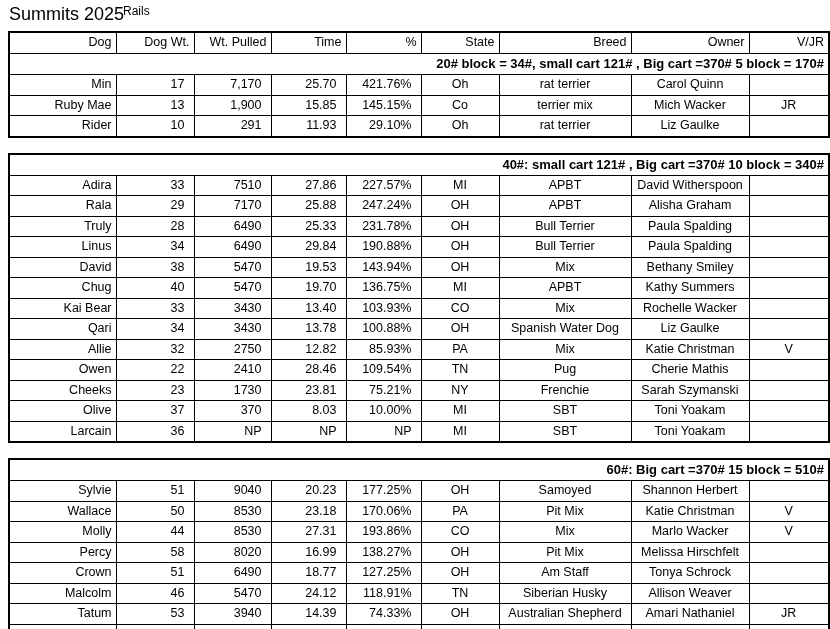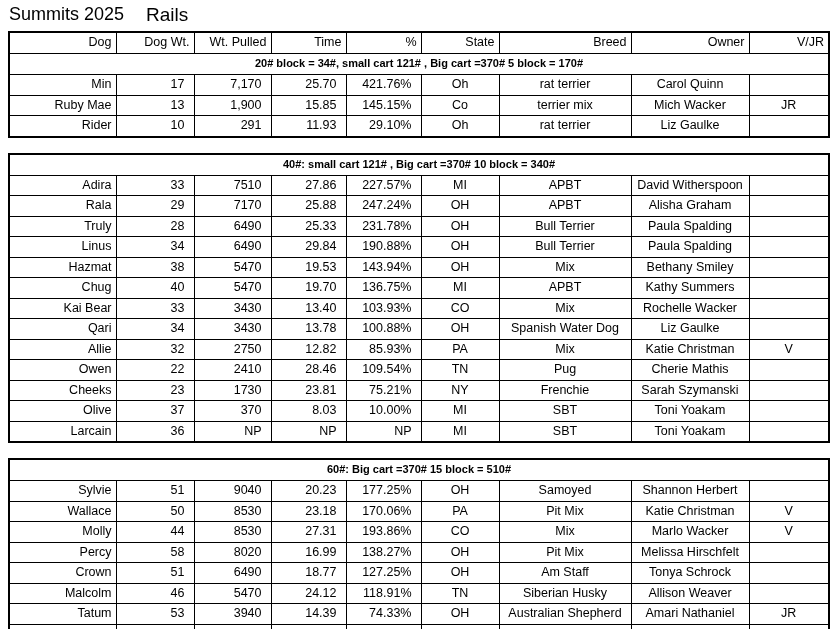--- a/index.html
+++ b/index.html
@@ -3,36 +3,36 @@
 <meta charset="utf-8">
 <style>
   html,body{margin:0;padding:0;}
   body{
     width:830px;height:629px;background:#ffffff;color:#000;
     font-family:"Liberation Sans", sans-serif;
     position:relative;overflow:hidden;
   }
   .titlebar{position:relative;height:31px;}
   .titlebar .title{position:absolute;left:9px;top:4px;font-size:18px;}
-  .titlebar .subtitle{position:absolute;left:146px;top:4px;font-size:19px;}
+  .titlebar .subtitle{position:absolute;left:123px;top:4px;font-size:12px;}
   .tables{position:absolute;left:8px;top:31px;}
   table{
     border-collapse:collapse;table-layout:fixed;width:820px;
     border:2px solid #000;margin:0 0 15px 0;
   }
   td,th{
     border:1px solid #000;
     font-size:12.5px;height:19.5px;line-height:19.5px;
     padding:0 4px;overflow:hidden;white-space:nowrap;
     font-weight:400;vertical-align:middle;
   }
   th{text-align:right;height:20px;}
   tr.section-row td{
-    font-weight:700;text-align:center;padding-left:4px;height:20px;
-    font-size:11px;
+    font-weight:700;text-align:right;padding-left:4px;height:20px;
+    font-size:13px;
   }
   td.c0{text-align:right;padding-left:17px;}
   td.c1,td.c2,td.c3,td.c4{text-align:right;padding-right:9px;}
   td.c5,td.c6,td.c7,td.c8{text-align:center;}
 </style>
 </head>
 <body>
 
 <div class="titlebar">
   <span class="title">Summits 2025</span>
@@ -156,21 +156,21 @@
           <td class="c1">34</td>
           <td class="c2">6490</td>
           <td class="c3">29.84</td>
           <td class="c4">190.88%</td>
           <td class="c5">OH</td>
           <td class="c6">Bull Terrier</td>
           <td class="c7">Paula Spalding</td>
           <td class="c8"></td>
         </tr>
         <tr>
-          <td class="c0">Hazmat</td>
+          <td class="c0">David</td>
           <td class="c1">38</td>
           <td class="c2">5470</td>
           <td class="c3">19.53</td>
           <td class="c4">143.94%</td>
           <td class="c5">OH</td>
           <td class="c6">Mix</td>
           <td class="c7">Bethany Smiley</td>
           <td class="c8"></td>
         </tr>
         <tr>

